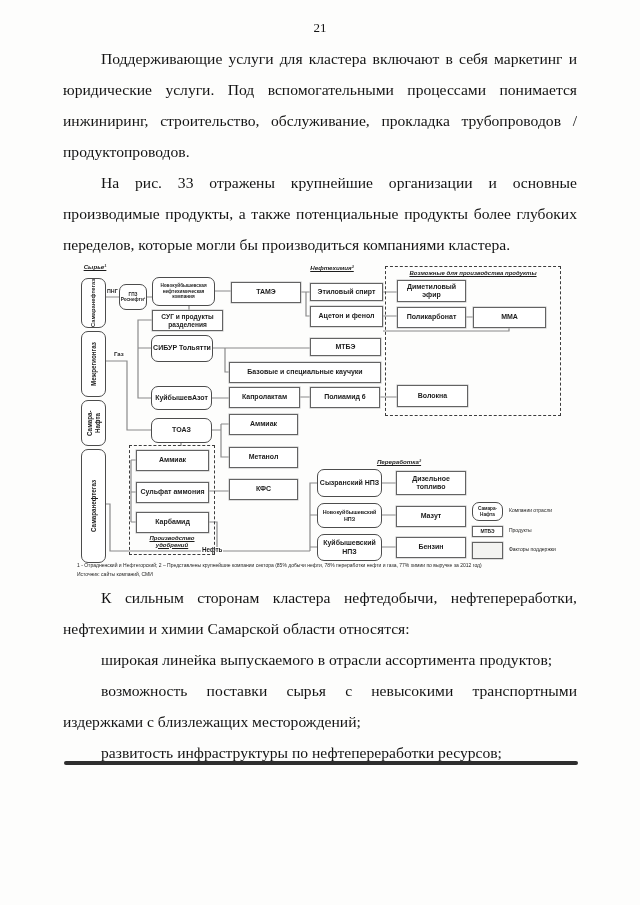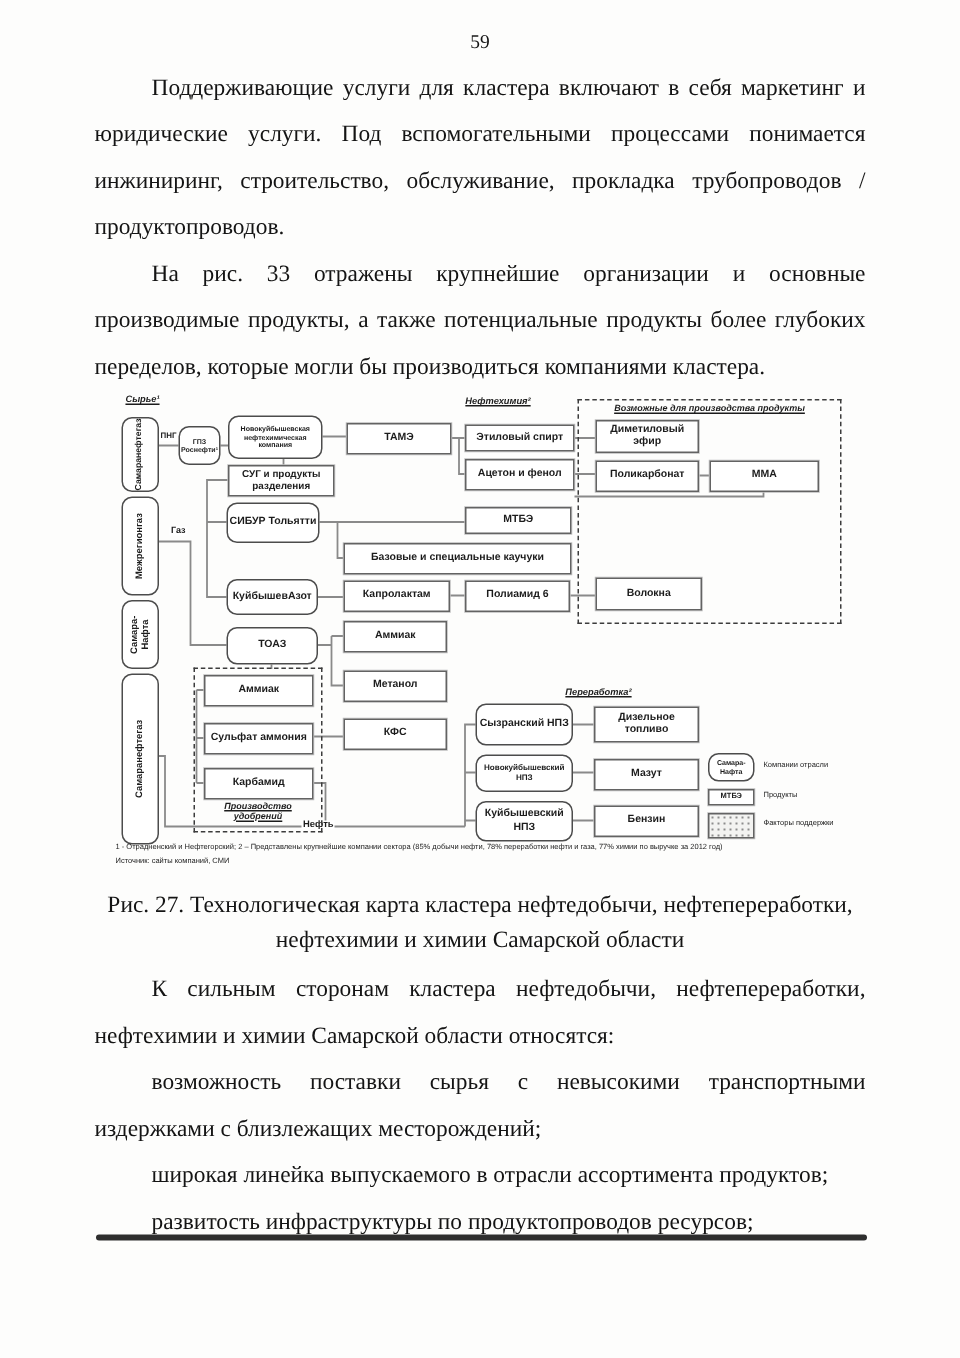--- a/index.html
+++ b/index.html
@@ -30,21 +30,21 @@
   .legtxt{position:absolute;font-size:5px;font-weight:normal;line-height:1.1;}
   .support{background-image:radial-gradient(#8d8d8d 0.5px, transparent 0.6px);background-size:4px 4px;background-color:#f3f3f1;}
   .fnote{position:absolute;left:0;font-size:5px;line-height:1.6;white-space:nowrap;font-weight:normal;}
   .botbar{position:absolute;left:64px;right:62px;bottom:3px;height:4px;background:#2e2e2e;border-radius:2px;}
 </style>
 </head>
 <body>
 
 <div class="page">
 
-  <div class="pageno">59</div>
+  <div class="pageno">21</div>
 
   <p class="body" style="margin-top:6px">Поддерживающие услуги для кластера включают в себя маркетинг и юридические услуги. Под вспомогательными процессами понимается инжиниринг, строительство, обслуживание, прокладка трубопроводов / продуктопроводов.</p>
   <p class="body">На рис. 33 отражены крупнейшие организации и основные производимые продукты, а также потенциальные продукты более глубоких переделов, которые могли бы производиться компаниями кластера.</p>
 
   <div class="figwrap">
     <div class="diagram">
 
       <svg width="492" height="296" viewBox="0 0 492 296">
         <path fill="none" stroke="#8a8a8a" stroke-width="1.2" d="
           M29,33 H42  M70,33 H75  M138,27 H154  M112,42 V46
@@ -120,21 +120,20 @@
       <div class="node pr" style="left:395px;top:262px;width:31px;height:11px;font-size:5px">МТБЭ</div>
       <div class="legtxt" style="left:432px;top:264px">Продукты</div>
       <div class="node pr support" style="left:395px;top:278px;width:31px;height:17px"></div>
       <div class="legtxt" style="left:432px;top:283px">Факторы поддержки</div>
     </div>
 
     <div class="fnote" style="top:297px">1 - Отрадненский и Нефтегорский; 2 – Представлены крупнейшие компании сектора (85% добычи нефти, 78% переработки нефти и газа, 77% химии по выручке за 2012 год)</div>
     <div class="fnote" style="top:306px">Источник: сайты компаний, СМИ</div>
   </div>
 
-  <p class="caption">Рис. 27. Технологическая карта кластера нефтедобычи, нефтепереработки, нефтехимии и химии Самарской области</p>
 
   <p class="body">К сильным сторонам кластера нефтедобычи, нефтепереработки, нефтехимии и химии Самарской области относятся:</p>
+  <p class="body">широкая линейка выпускаемого в отрасли ассортимента продуктов;</p>
   <p class="body">возможность поставки сырья с невысокими транспортными издержками с близлежащих месторождений;</p>
-  <p class="body">широкая линейка выпускаемого в отрасли ассортимента продуктов;</p>
-  <p class="body">развитость инфраструктуры по продуктопроводов ресурсов;</p>
+  <p class="body">развитость инфраструктуры по нефтепереработки ресурсов;</p>
 
   <div class="botbar"></div>
 </div>
 
 </body></html>

